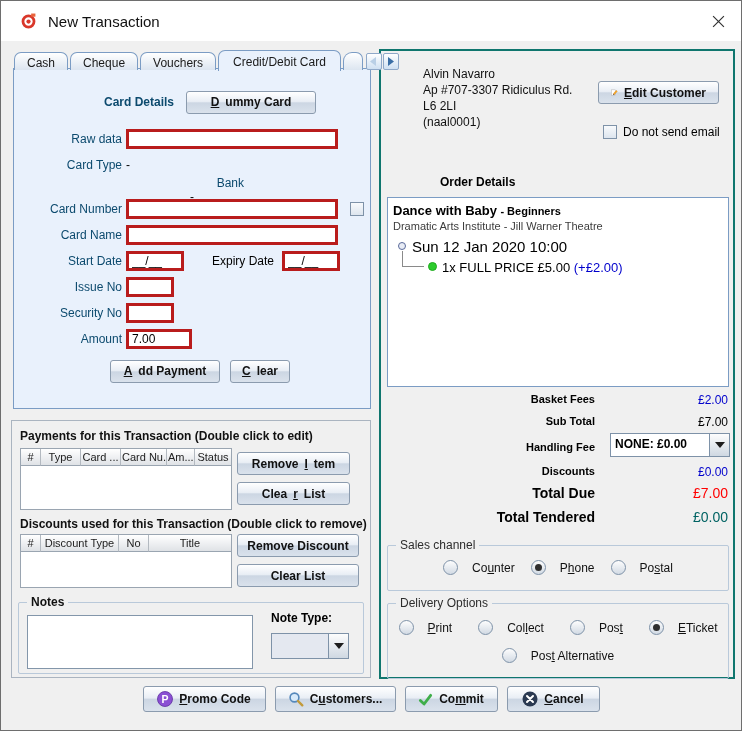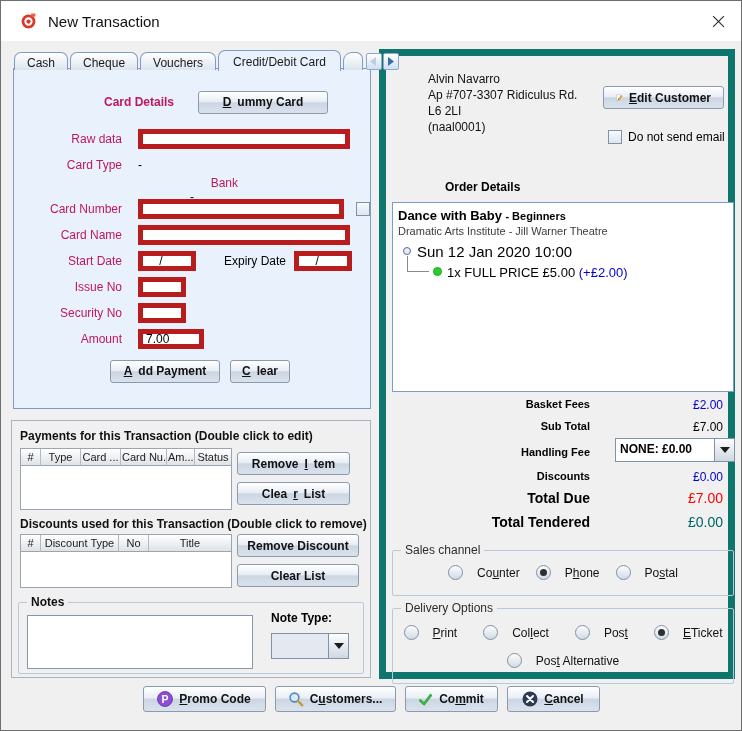--- a/index.html
+++ b/index.html
@@ -27,22 +27,22 @@
     border-radius:7px 7px 0 0; font-size:12px; color:#1a1a1a; cursor:pointer;
     display:flex; align-items:center;
   }
   .tab.selected { height:21px; background:#e9f1fc; padding:2px 14px 0 14px; position:relative; top:1px; }
   .tab-stub { width:20px; height:18px; background:linear-gradient(#ffffff,#dce5f0); border:1px solid #7b9cc4; border-bottom:none; border-radius:9px 7px 0 0; margin-right:2px; }
   .tscroll { width:16px; height:17px; border:1px solid #8fa8c8; border-radius:2px; background:linear-gradient(#ffffff,#cfe0f2); display:flex; align-items:center; justify-content:center; margin-left:1px; cursor:pointer; }
 
   
   .card-panel { position:absolute; left:12px; top:27px; width:358px; height:341px; background:#e9f1fc; border:1px solid #7b9cc4; z-index:1; }
   .crow { position:absolute; left:0; display:flex; align-items:center; height:22px; width:100%; }
-  .flabel { width:108px; text-align:right; margin-right:16px; color:#be185d; flex:0 0 auto; }
-  .tin { height:20px; border:5px solid #b91c1c; background:#fff; font-family:"Liberation Sans",sans-serif; font-size:12px; padding:0 3px; }
+  .flabel { width:108px; text-align:right; margin-right:4px; color:#0c4a6e; flex:0 0 auto; }
+  .tin { height:20px; border:3px solid #b91c1c; background:#fff; font-family:"Liberation Sans",sans-serif; font-size:12px; padding:0 3px; }
   .bold { font-weight:bold; }
   .jbtn {
     display:inline-flex; align-items:center; justify-content:center; gap:6px;
     background:linear-gradient(to bottom,#ffffff 0%,#e9eef5 45%,#ccd6e3 52%,#dae2ec 100%);
     border:1px solid #8b9bae; border-radius:3px;
     font-family:"Liberation Sans",sans-serif; font-weight:bold; font-size:12px; color:#111;
     height:23px; padding:0 12px; cursor:pointer; white-space:nowrap;
   }
   .cb { width:14px; height:14px; background:linear-gradient(#f8fafc,#dde5ee); border:1px solid #7e92a8; flex:0 0 auto; cursor:pointer; }
 
@@ -55,21 +55,21 @@
   .group { position:absolute; border:1px solid #b9c9da; border-radius:2px; }
   .legend { position:absolute; top:-8px; left:8px; background:#f0f0f0; padding:0 4px; font-size:12px; color:#2d2d2d; white-space:nowrap; }
   .legend.bold { font-weight:bold; color:#111; }
   textarea.notes { position:absolute; left:8px; top:12px; width:226px; height:54px; border:1px solid #8396aa; background:#fff; resize:none; font-family:"Liberation Sans",sans-serif; font-size:12px; }
   .combo { position:absolute; display:flex; border:1px solid #7e92a8; background:#fff; }
   .cfield { flex:1; font-size:12px; padding:3px 4px; white-space:nowrap; overflow:hidden; font-weight:bold; }
   .cbtn { width:20px; background:linear-gradient(#fdfdfd,#cfd8e2); border-left:1px solid #7e92a8; display:flex; align-items:center; justify-content:center; cursor:pointer; flex:0 0 auto; }
   .arrow-down { width:0; height:0; border-left:5px solid transparent; border-right:5px solid transparent; border-top:6px solid #1d1d1d; }
 
   
-  .right-panel { position:absolute; left:378px; top:8px; width:356px; height:630px; border:7px solid #0f766e; background:#f0f0f0; }
+  .right-panel { position:absolute; left:378px; top:8px; width:356px; height:630px; border:2px solid #0f766e; background:#f0f0f0; }
   .custline { position:absolute; left:42px; font-size:12px; color:#111; white-space:nowrap; }
   .order-box { position:absolute; left:6px; top:146px; width:342px; height:190px; background:#fff; border:1px solid #7b9cc4; overflow:hidden; }
   .tree-toggle { position:absolute; width:8px; height:8px; border:1px solid #5a6a9a; border-radius:50%; background:#e8ecf5; }
   .tree-conn { position:absolute; border-left:1px solid #8a8a8a; border-bottom:1px solid #8a8a8a; }
   .bullet { position:absolute; width:9px; height:9px; border-radius:50%; background:#2dcc2d; border:1px solid #1faa1f; }
   .v-blue { color:#0000cc; } .v-red { color:#ff0000; } .v-teal { color:#006363; }
   .trow { position:absolute; left:0; right:5px; height:16px; }
   .tlabel { position:absolute; right:133px; font-weight:bold; font-size:11px; white-space:nowrap; }
   .tval { position:absolute; right:0; font-weight:normal; font-size:12px; white-space:nowrap; }
   .big { font-size:14px; }

